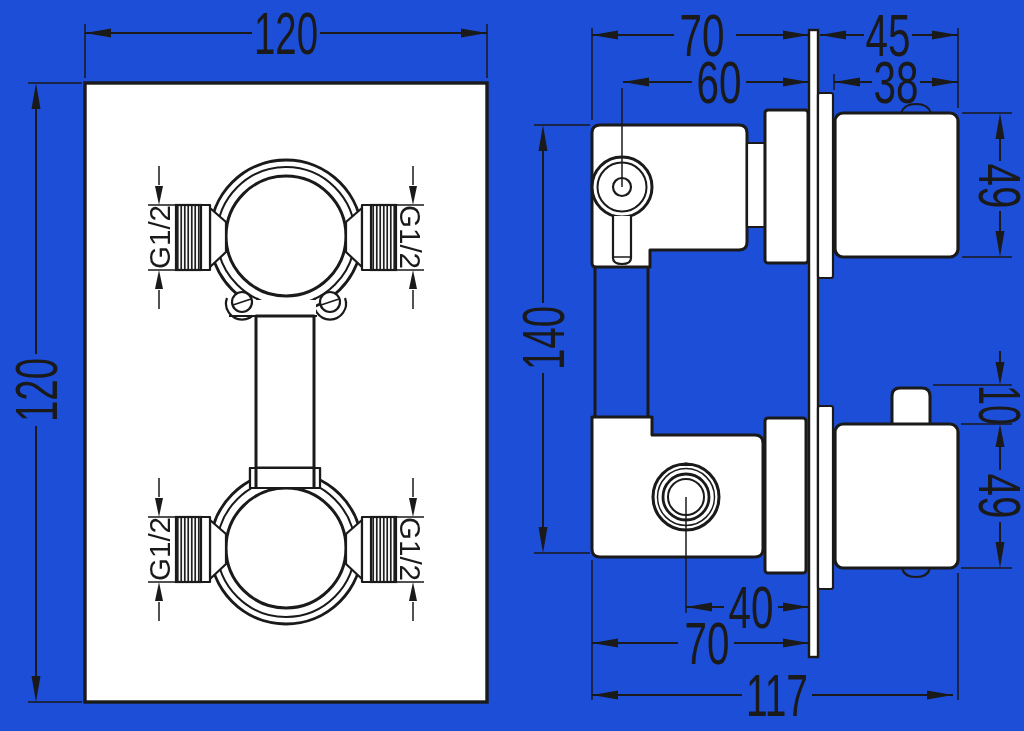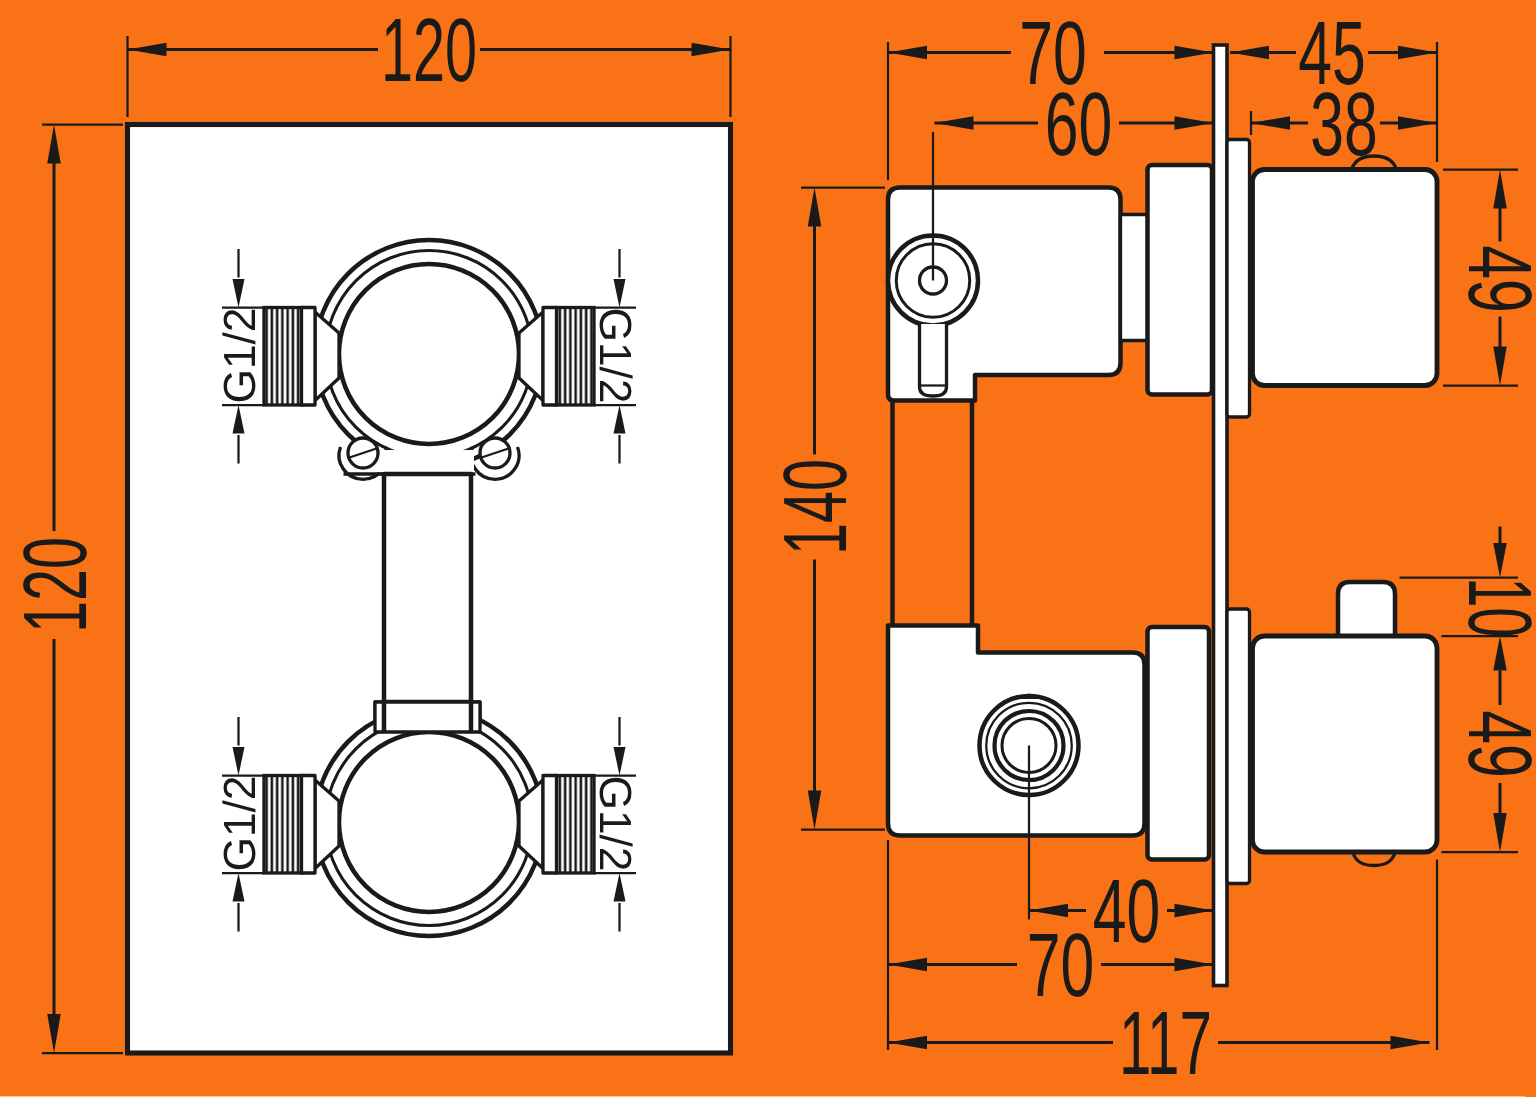--- a/index.html
+++ b/index.html
@@ -1,16 +1,16 @@
 <!DOCTYPE html>
 <html><head>
 <meta charset="utf-8">
 <style>
   html,body{margin:0;padding:0;background:#ffffff;}
-  .canvas{width:1024px;height:731px;margin:0 auto;background:#f97316;position:relative;
+  .canvas{width:1024px;height:731px;margin:0 auto;background:#1d4ed8;position:relative;
           font-family:"Liberation Sans", sans-serif;}
   svg{display:block;width:1024px;height:731px;}
   .ol   {stroke:#1a1a1a;stroke-width:3;fill:#ffffff;stroke-linejoin:round;}
   .ol2  {stroke:#1a1a1a;stroke-width:2.2;fill:#ffffff;stroke-linejoin:round;}
   .ring2{stroke:#1a1a1a;stroke-width:2;fill:#ffffff;}
   .nofill{fill:none !important;}
   .dim  {stroke:#1a1a1a;stroke-width:2;fill:none;}
   .thin {stroke:#1a1a1a;stroke-width:1.5;fill:none;}
   .arr  {fill:#1a1a1a;stroke:none;}
   .erase{fill:#ffffff;stroke:none;}

